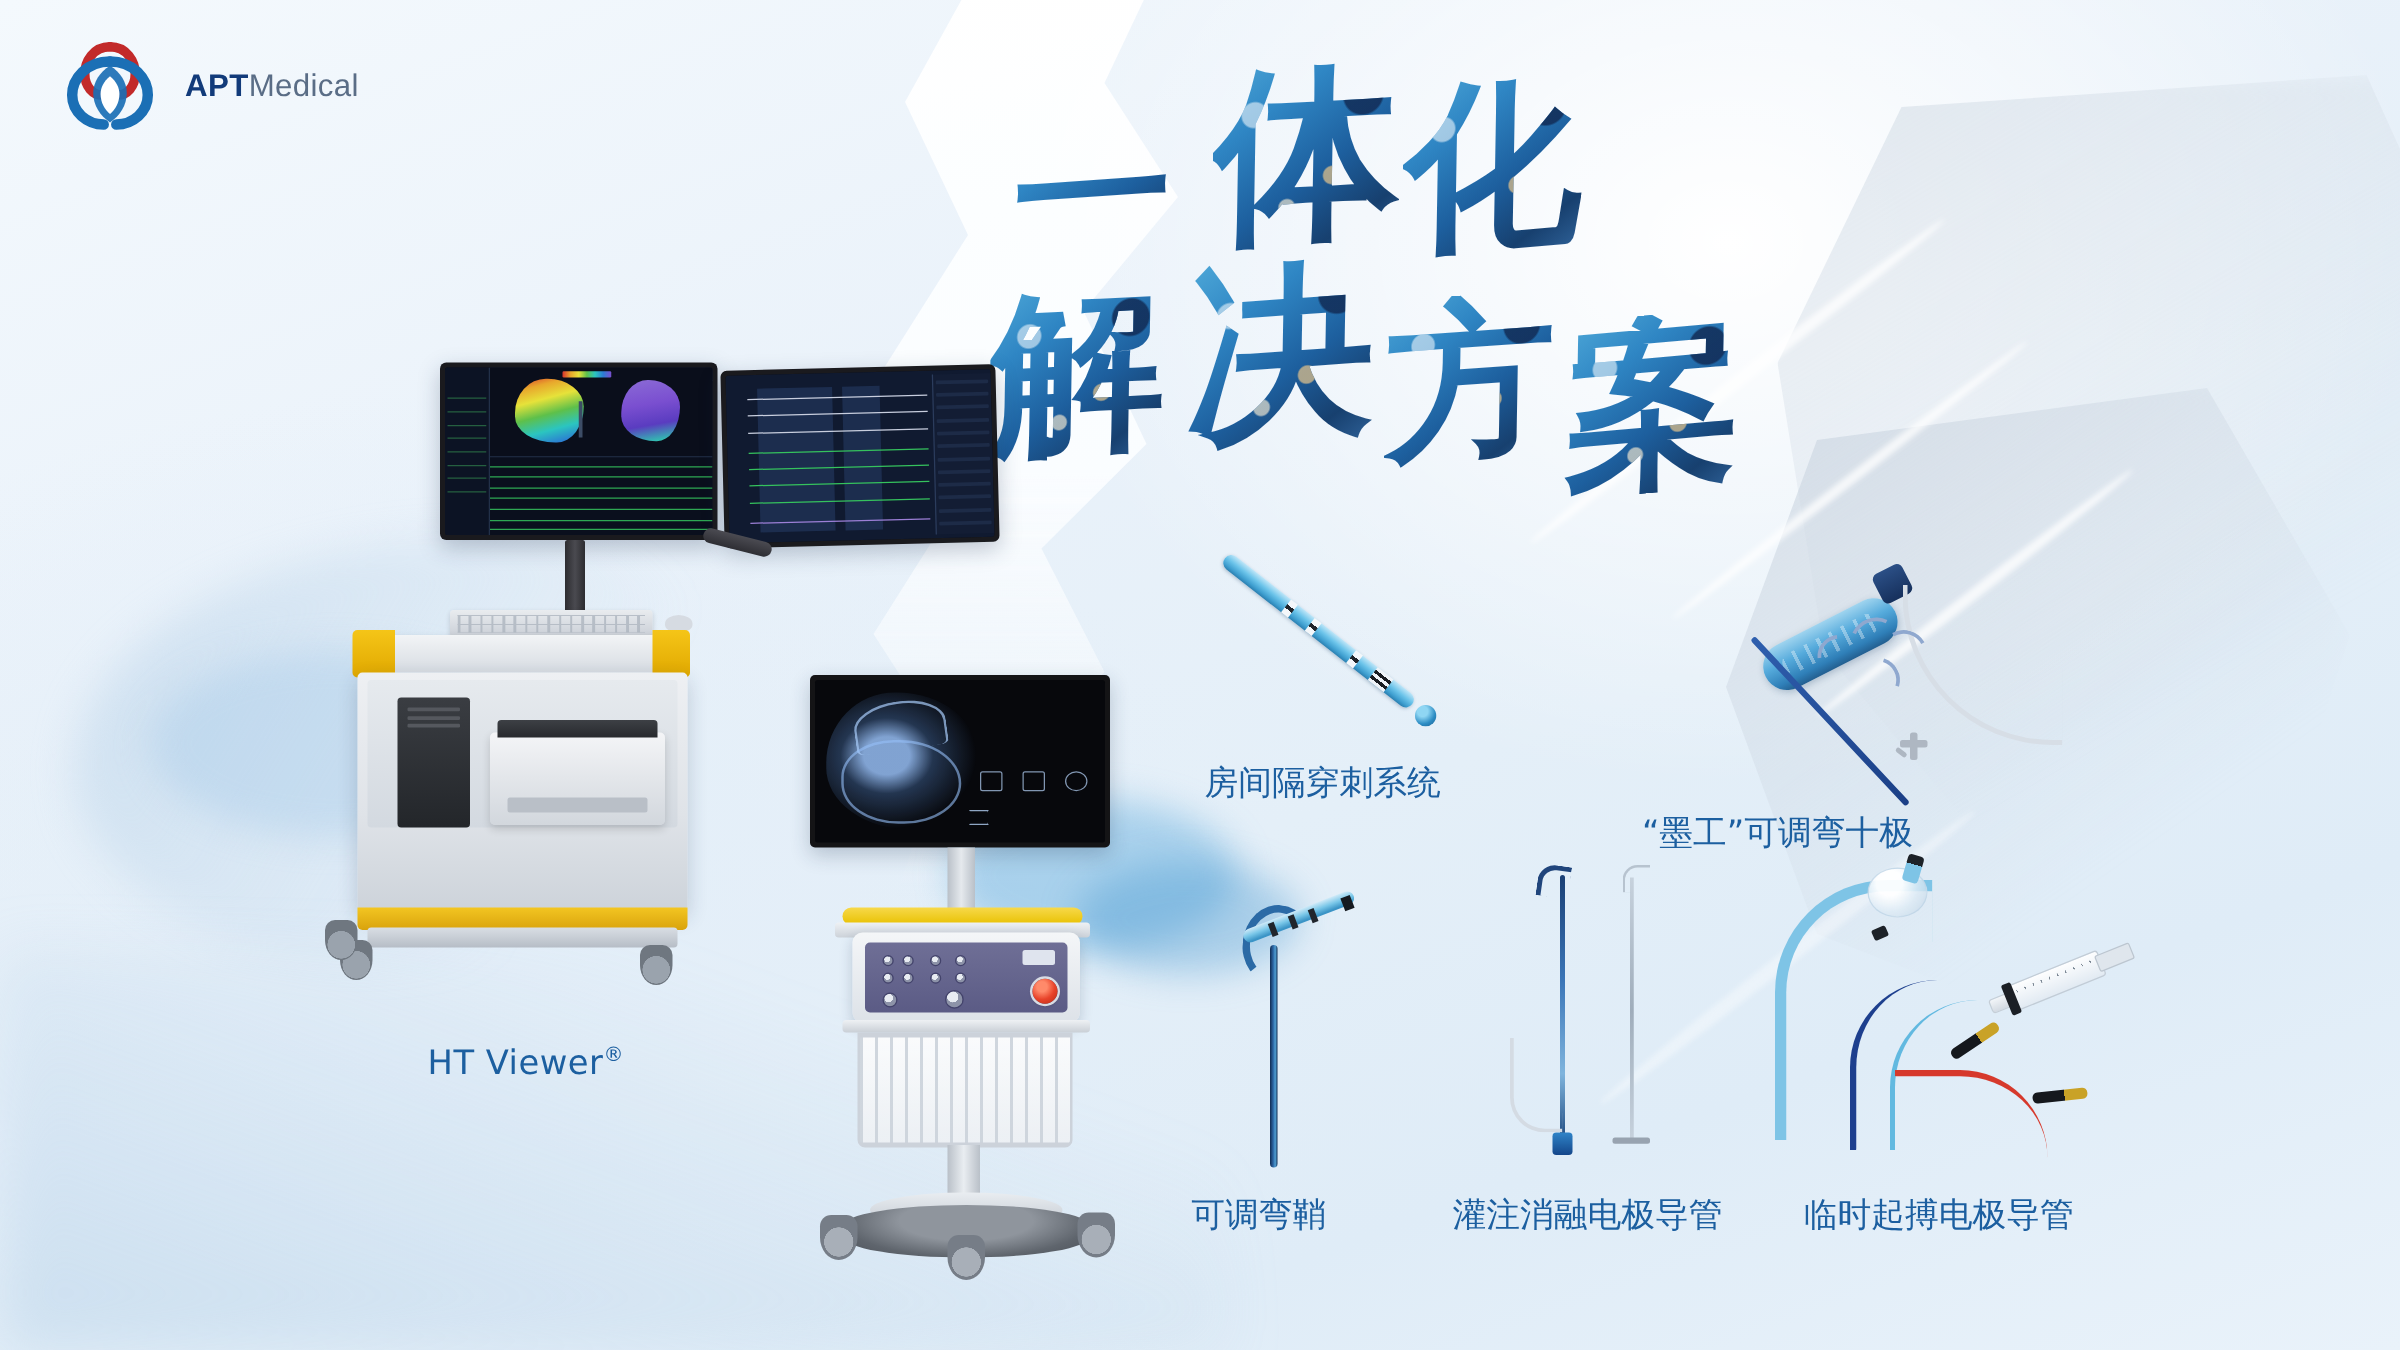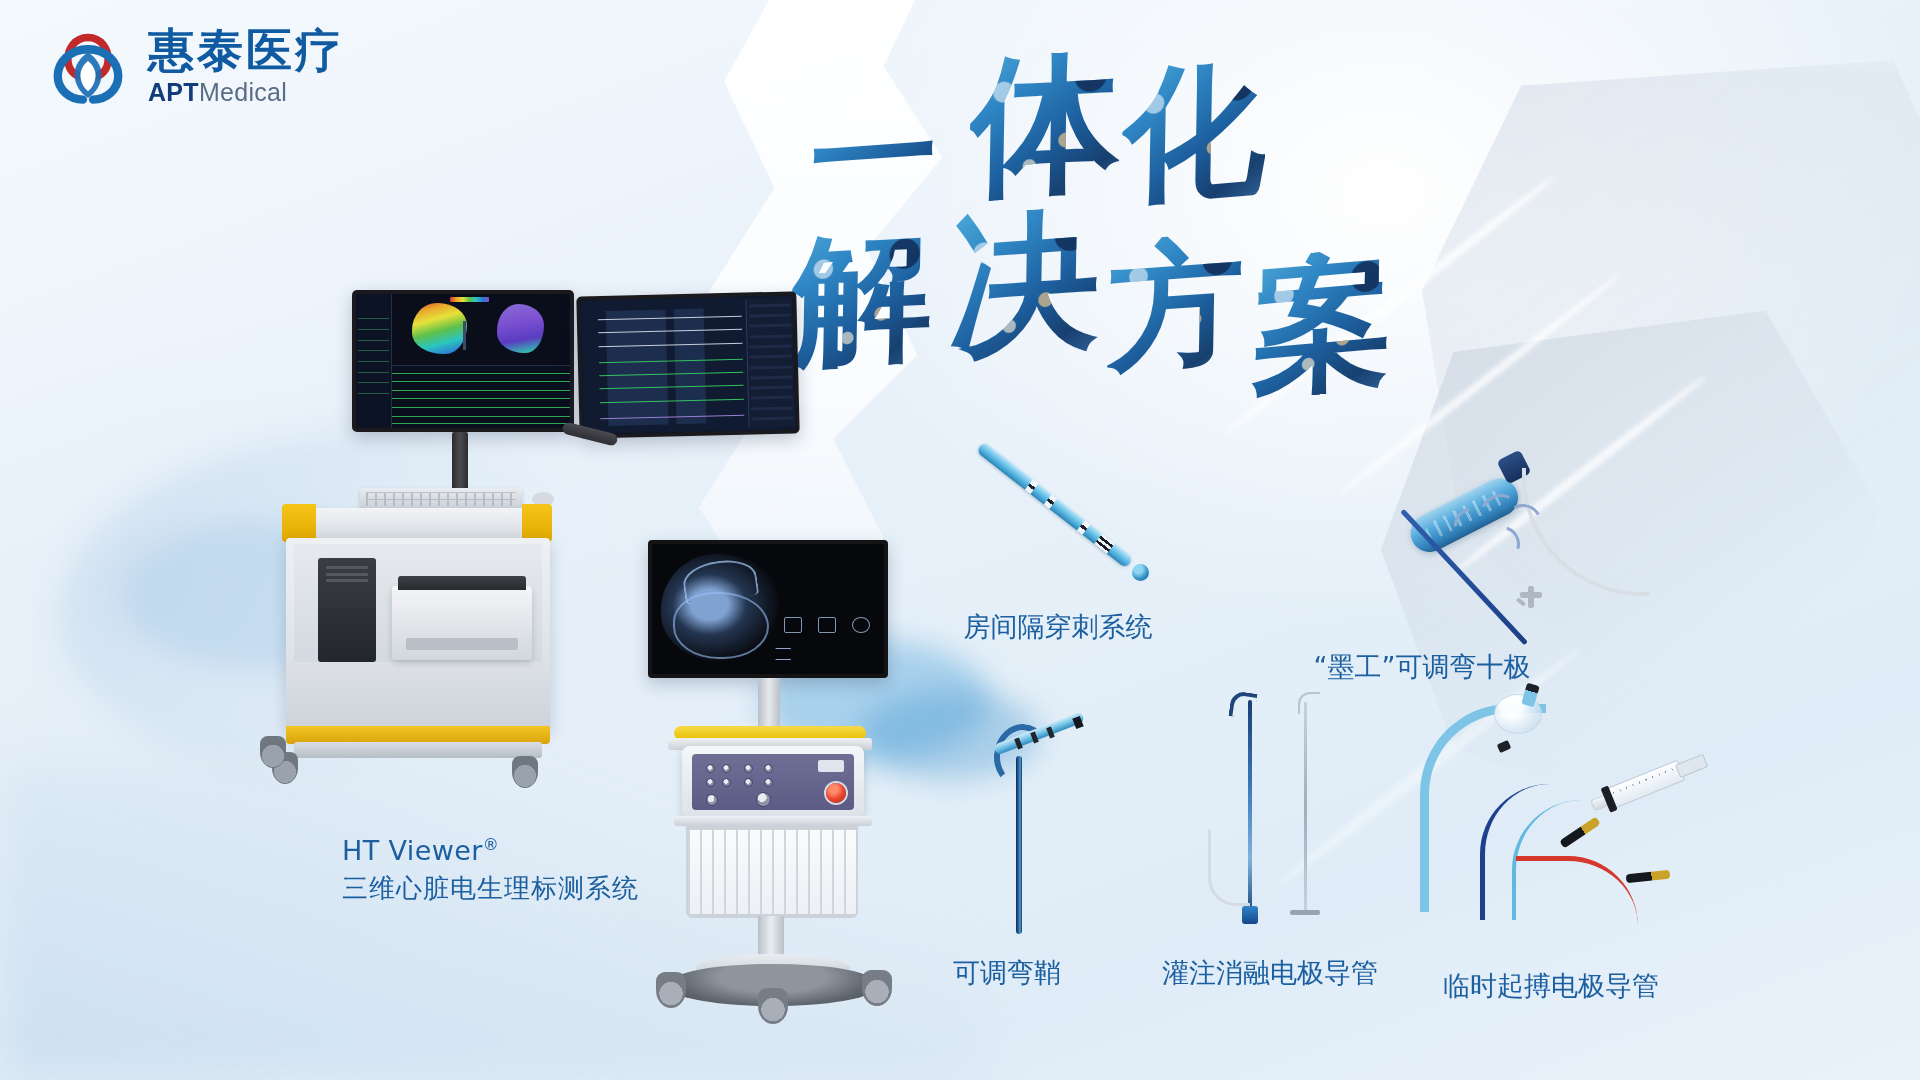--- a/index.html
+++ b/index.html
@@ -75,21 +75,21 @@
     line-height:1.42; white-space:nowrap; }
   .cap-lg { font-size:27px; }
   .cap-en { font-size:27px; letter-spacing:.4px; }
   .cap-sub { font-size:26px; letter-spacing:1px; }
 
   #cap-viewer { left:342px; top:832px; text-align:left; }
   #cap-ablation { left:1058px; top:608px; text-align:center; transform:translateX(-50%); }
   #cap-sheath  { left:1422px; top:648px; text-align:center; transform:translateX(-50%); }
   #cap-deca    { left:1007px; top:954px; text-align:center; transform:translateX(-50%); }
   #cap-septal  { left:1270px; top:954px; text-align:center; transform:translateX(-50%); }
-  #cap-pacing  { left:1551px; top:954px; transform:translateX(-50%);margin-top:13px; }
+  #cap-pacing  { left:1551px; top:954px; transform:translateX(-50%); }
 
   
   .ep-cart { position:absolute; left:300px; top:290px; width:520px; height:520px; }
 
   .monitor { position:absolute; border-radius:5px; background:#1a1a1e;
     box-shadow:0 6px 18px rgba(30,50,80,.26); padding:4px; }
   .screen { width:100%; height:100%; border-radius:2px; overflow:hidden;
     background:#0d1322; position:relative; }
 
   .mon-left  { left:52px;  top:0px;  width:222px; height:142px; }
@@ -363,21 +363,20 @@
           <path d="M50 16 C34 16 26 30 26 42 C26 54 34 62 42 62" stroke="#c22a2a" stroke-width="9"></path>
           <path d="M50 16 C66 16 74 30 74 42 C74 54 66 62 58 62" stroke="#c22a2a" stroke-width="9"></path>
           <path d="M50 30 C28 30 14 46 14 62 C14 78 28 90 44 90" stroke="#1b6fb5" stroke-width="10"></path>
           <path d="M50 30 C72 30 86 46 86 62 C86 78 72 90 56 90" stroke="#1b6fb5" stroke-width="10"></path>
           <path d="M50 34 C40 40 34 50 34 60 C34 72 41 82 50 88 C59 82 66 72 66 60 C66 50 60 40 50 34 Z" fill="#1b6fb5" stroke="none" opacity=".92"></path>
           <path d="M50 44 C44 49 41 55 41 61 C41 69 45 76 50 80 C55 76 59 69 59 61 C59 55 56 49 50 44 Z" fill="#ffffff" stroke="none"></path>
         </g>
       </svg>
     </div>
     <div>
-      <div class="logo-text-cn">惠泰医疗</div>
       <div class="logo-text-en">
         <b>APT</b><span>Medical</span>
       </div>
     </div>
   </div>
 
   <div class="headline">
     <span class="hl-char hl-1">一</span>
     <span class="hl-char hl-2">体</span>
     <span class="hl-char hl-3">化</span>
@@ -596,21 +595,20 @@
       <div class="pc-syr-b">
           <i></i>
         </div>
       <div class="pc-stop"></div>
       <div class="pc-syr-pl"></div>
     </div>
   </div>
 
   <div class="caption" id="cap-viewer">
     <div class="cap-en"><span>HT Viewer</span><sup style="font-size:16px">®</sup></div>
-    <div class="cap-sub">三维心脏电生理标测系统</div>
   </div>
 
   <div class="caption cap-lg" id="cap-ablation">
     <div>房间隔穿刺系统</div>
   </div>
 
   <div class="caption cap-lg" id="cap-sheath">“墨工”可调弯十极</div>
   <div class="caption cap-lg" id="cap-deca">可调弯鞘</div>
   <div class="caption cap-lg" id="cap-septal">灌注消融电极导管</div>
   <div class="caption cap-lg" id="cap-pacing">临时起搏电极导管</div>

